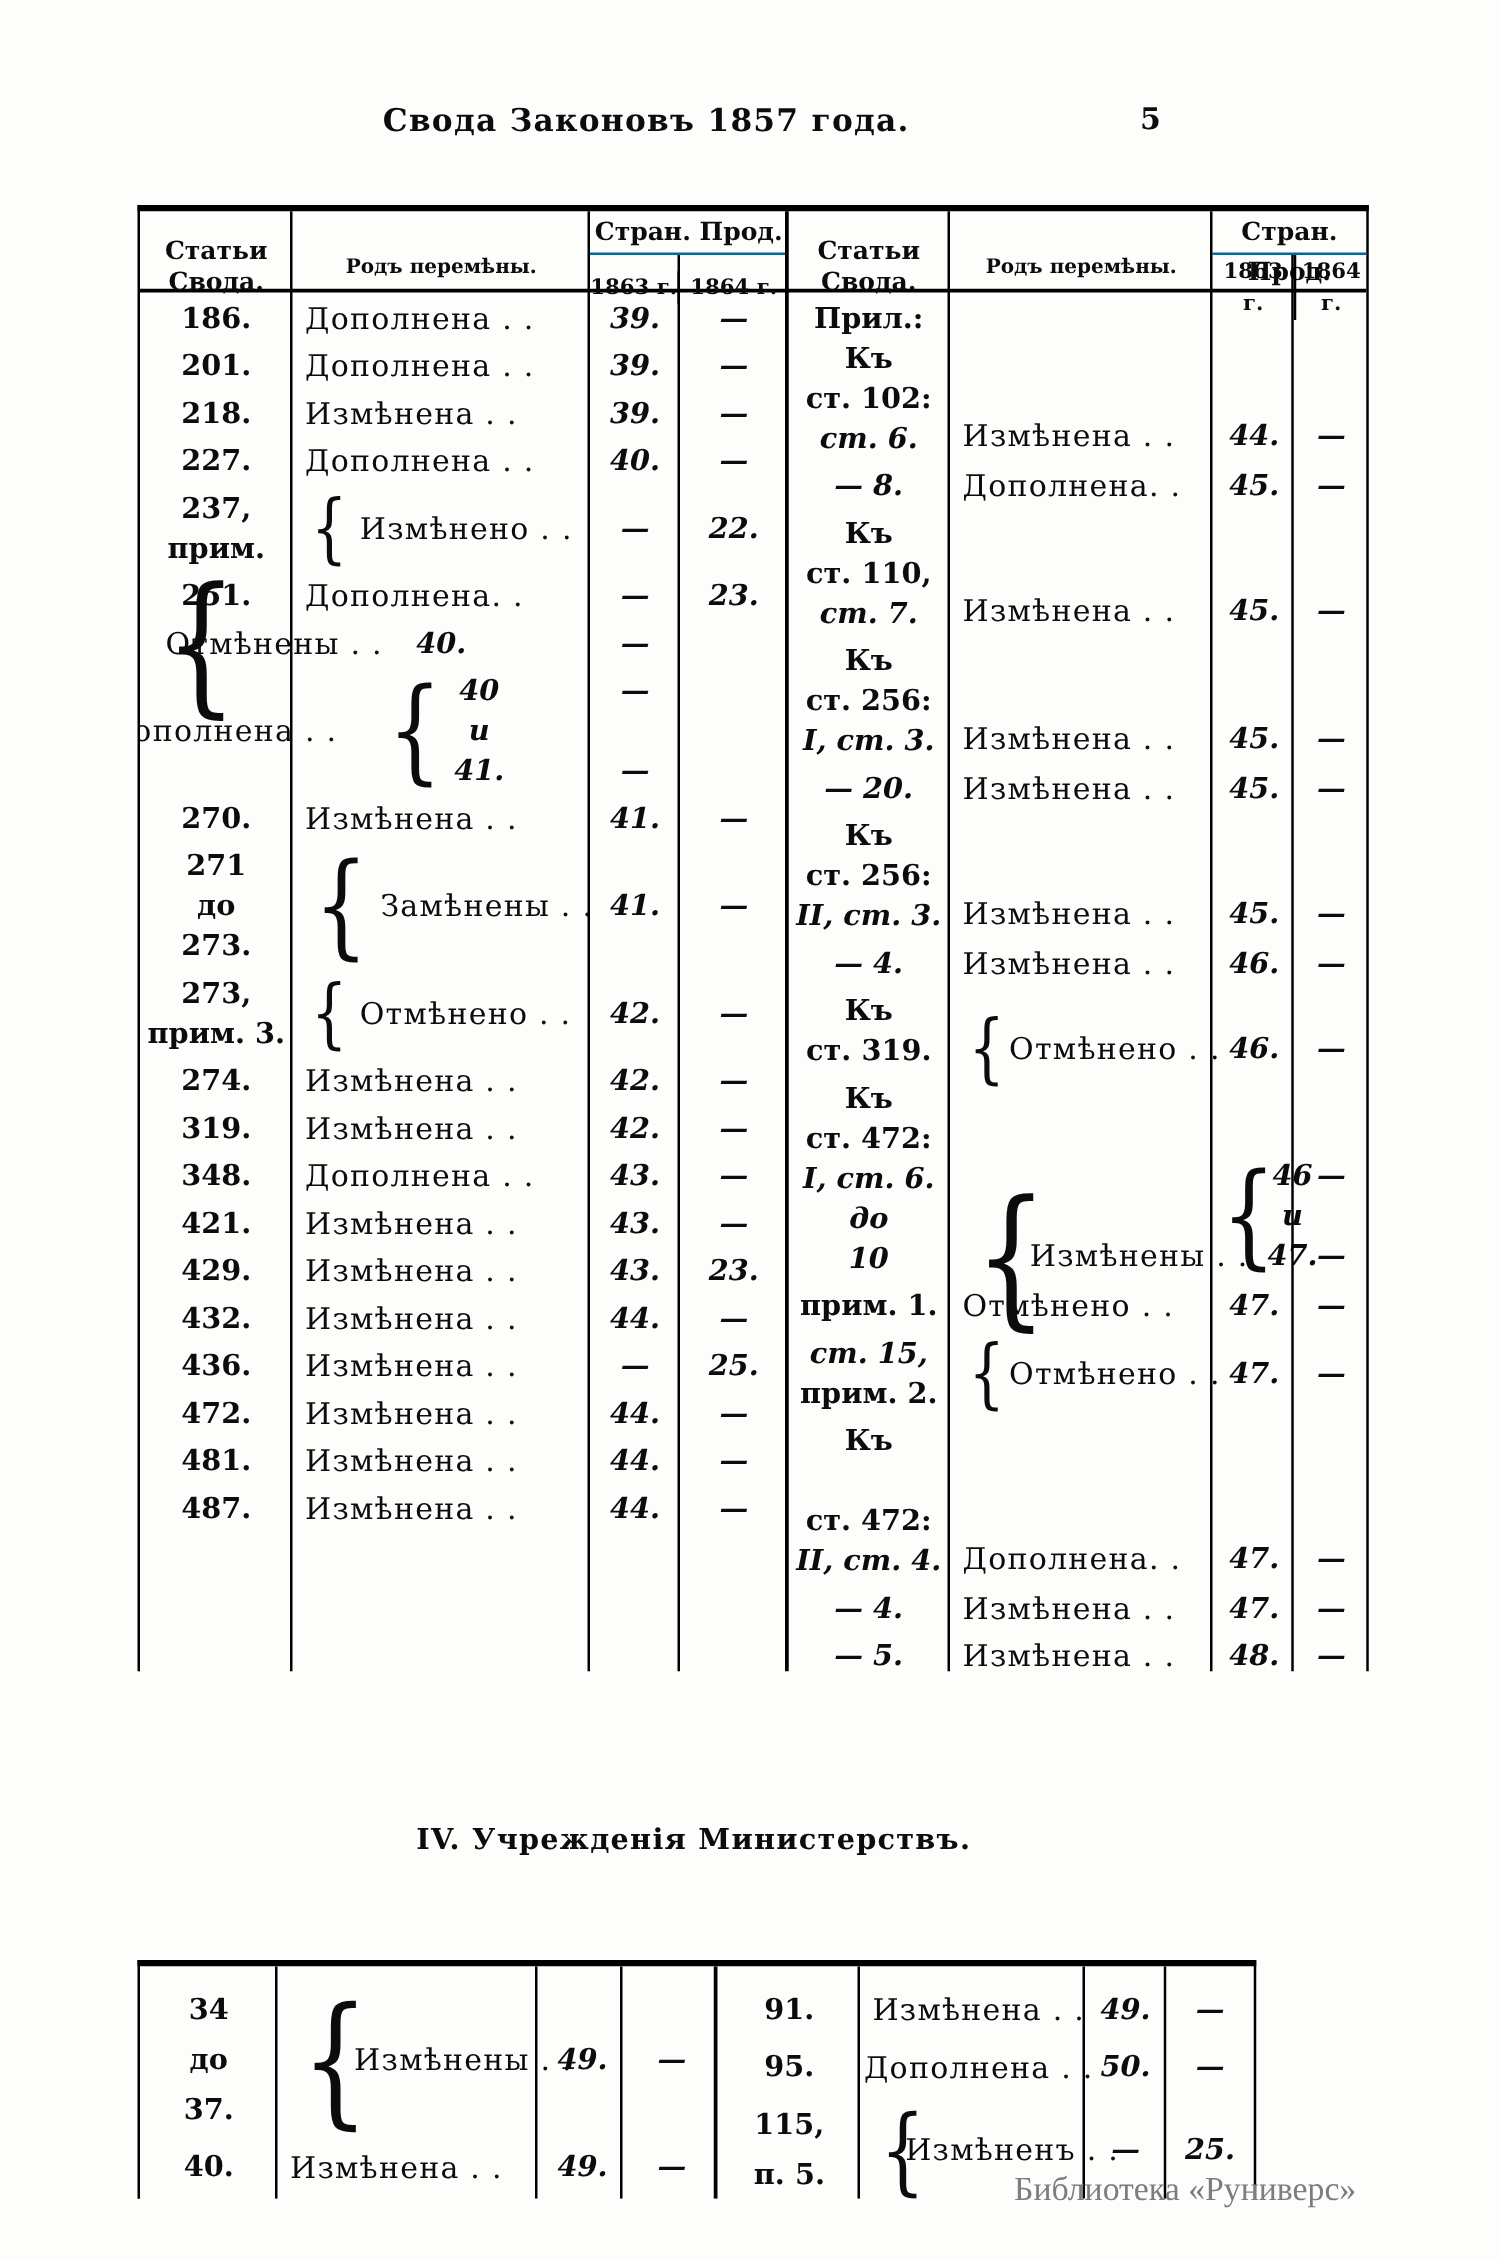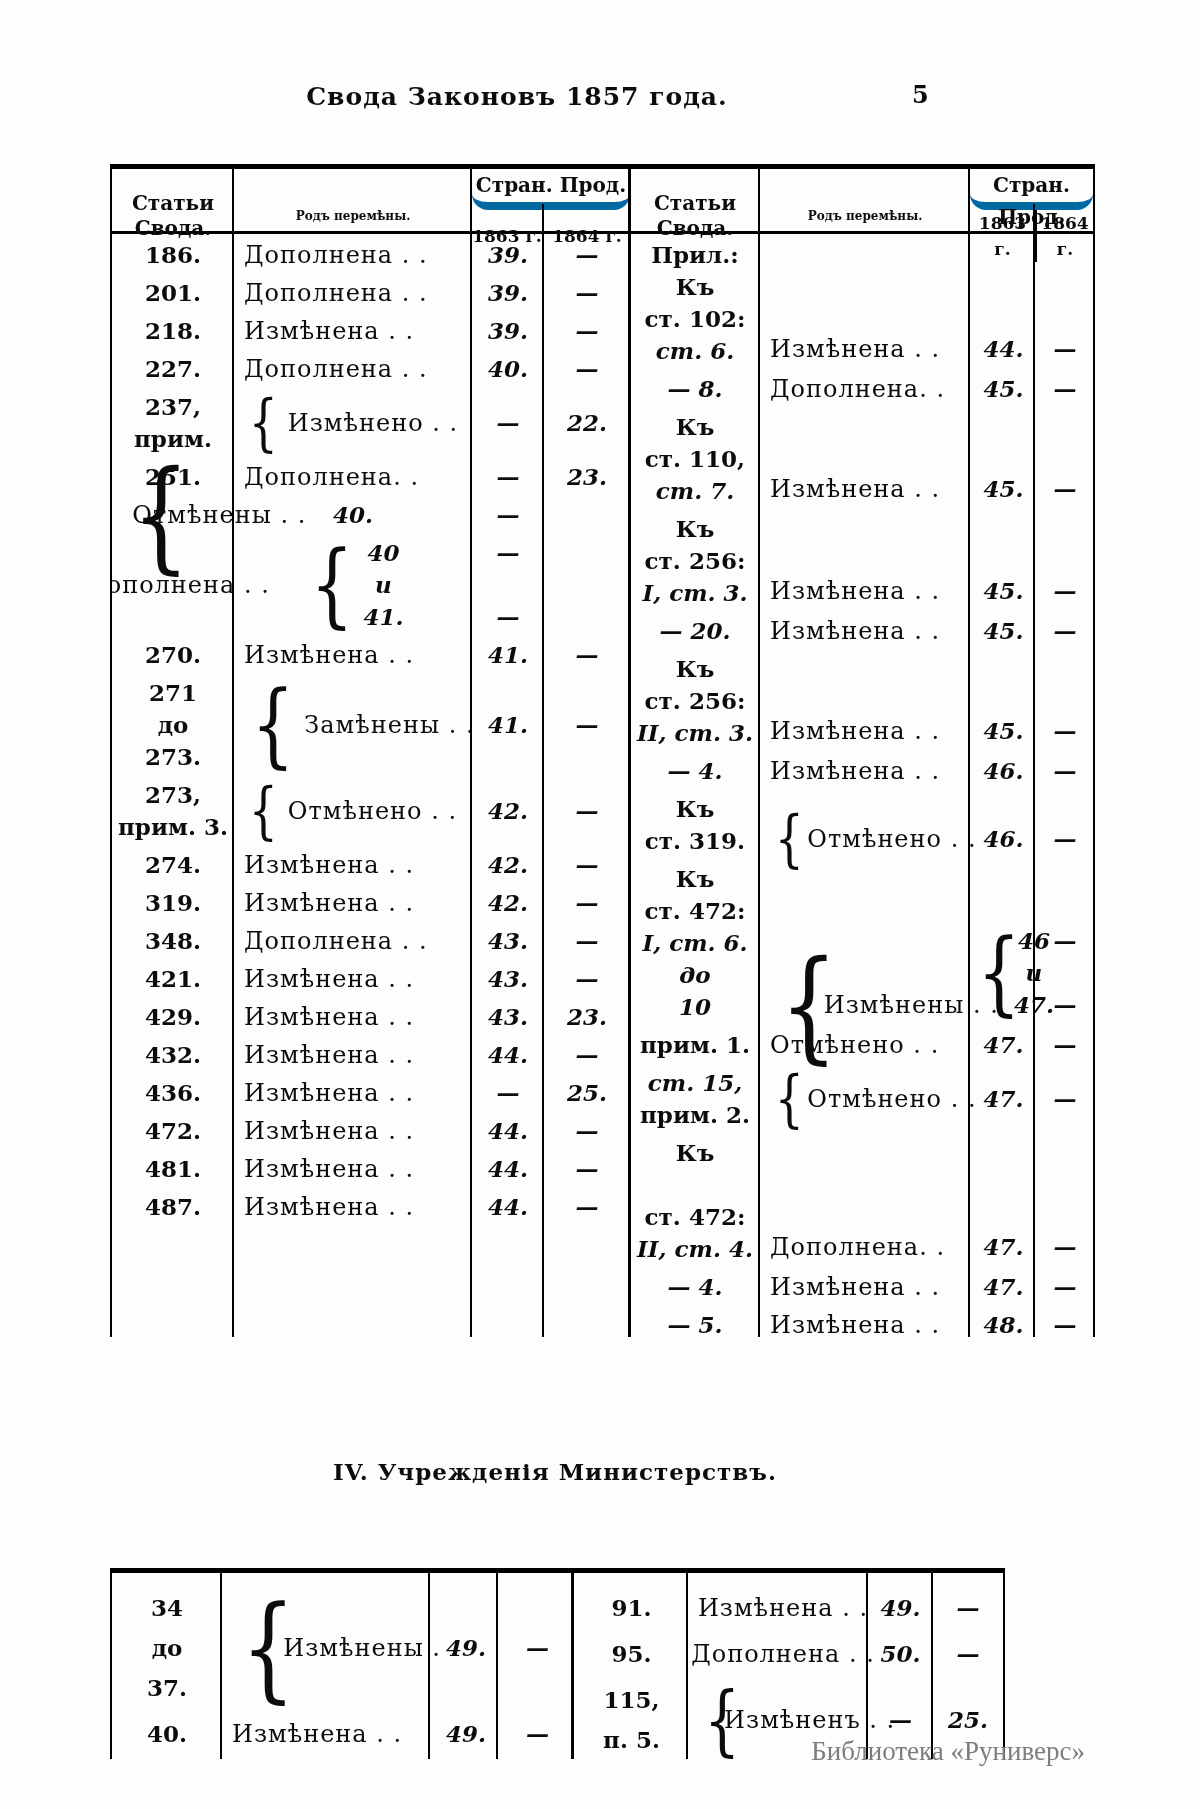--- a/index.html
+++ b/index.html
@@ -27,23 +27,23 @@
   .sctable{position:absolute;background:#fdfdfc;border-style:solid;border-color:#000;border-width:5px 2px 0 2px;}
   #main-table{left:110px;top:164px;width:981px;height:1168px;}
   #bottom-table{left:110px;top:1568px;width:891px;height:186px;overflow:hidden;}
   .vl{position:absolute;top:0;bottom:0;width:2px;background:#000;}
   .vl.thick{width:3px;}
   .vl.partial{top:35px;}
   
   .thead{height:62px;border-bottom:3px solid #000;display:grid;grid-template-columns:122px 238px 158px 130px 210px 123px;}
   .th{display:flex;flex-direction:column;justify-content:center;align-items:center;font-weight:700;}
   .art-h{font-size:20px;line-height:25px;}
-  .chg-h{font-size:12px;}
+  .chg-h{font-size:16px;}
   .pages-h{justify-content:flex-start;align-items:stretch;}
-  .pages-top{height:33px;line-height:32px;text-align:center;font-size:20px;border-bottom:8px solid #0369a1;border-radius:16px;}
+  .pages-top{height:33px;line-height:32px;text-align:center;font-size:20px;border-bottom:2px solid #0369a1;}
   .years{display:flex;flex:1;align-items:center;}
   .years span{display:block;text-align:center;font-size:17px;line-height:26px;}
   .y64{border-left:2px solid #000;}
   .g1 .y63{width:70px;} .g1 .y64{width:86px;}
   .g2 .y63{width:65px;} .g2 .y64{width:56px;}
   
   .tbody{display:flex;align-items:flex-start;padding-top:2px;overflow:hidden;}
   #main-left{width:518px;} #main-right{width:463px;}
   #bottom-left{width:463px;} #bottom-right{width:428px;}
   .trow{display:grid;padding:3px 0;}

